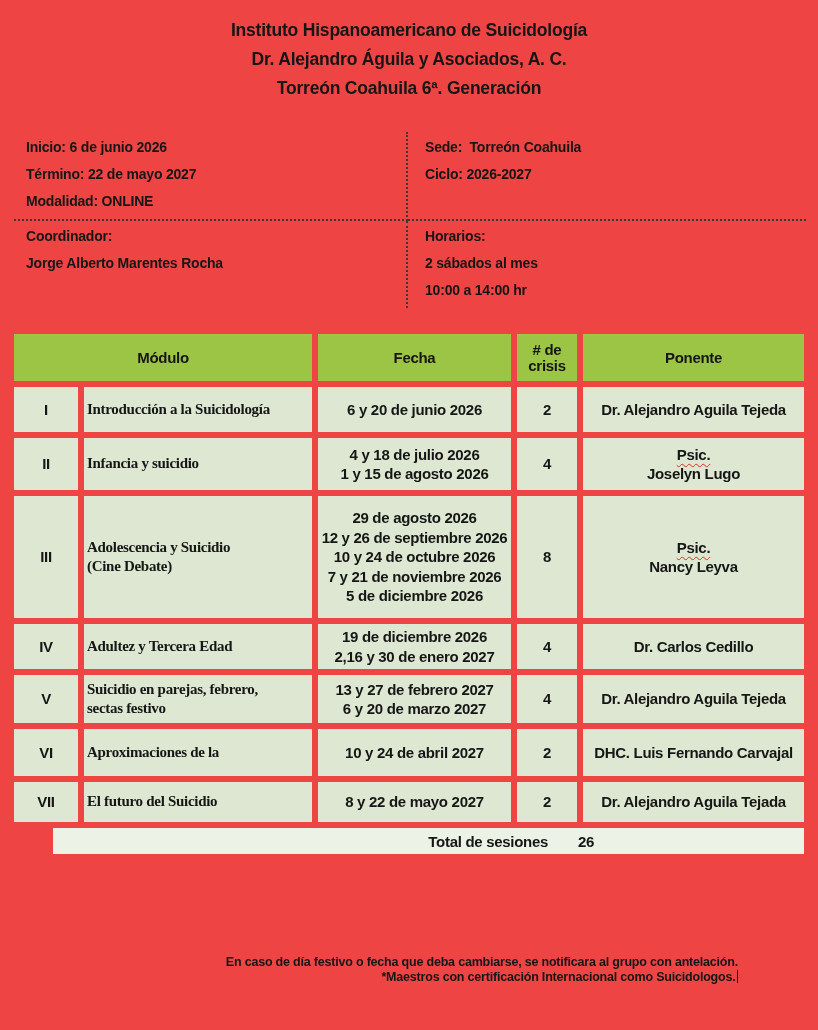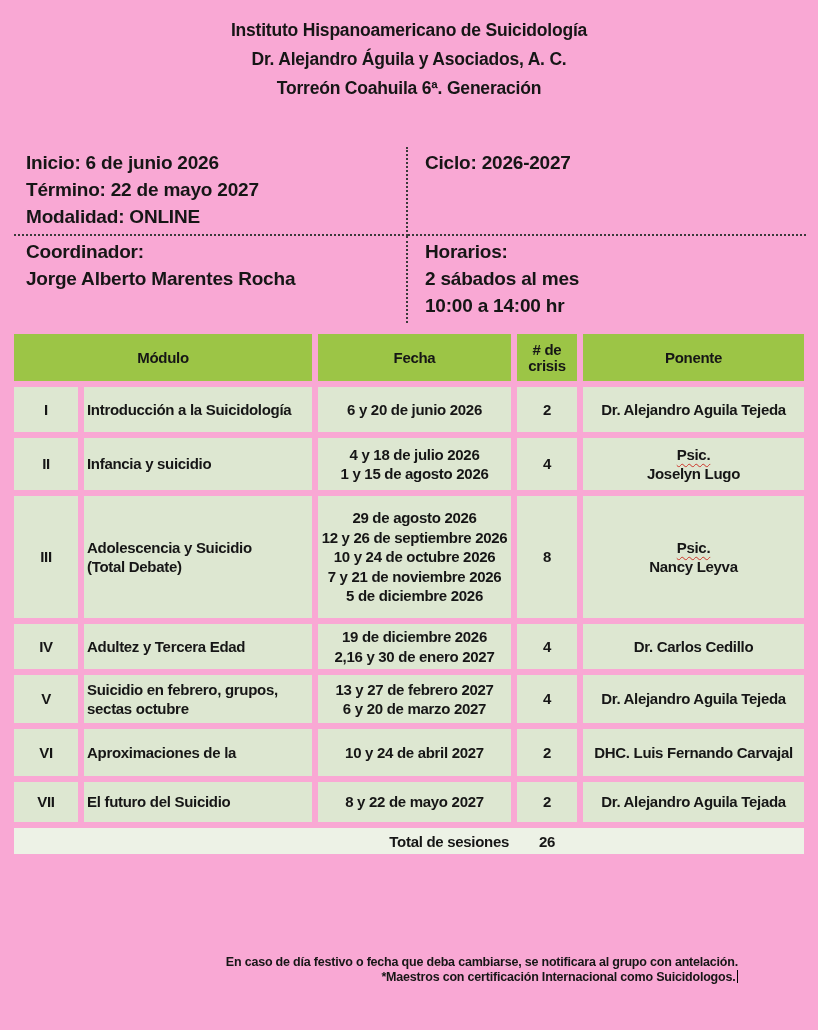--- a/index.html
+++ b/index.html
@@ -1,43 +1,43 @@
 <!DOCTYPE html>
 <html><head>
 <meta charset="utf-8">
 <style>
   html,body{margin:0;padding:0;background:#fff;}
   .page{
-    position:relative;width:818px;height:1030px;background:#f9a8d4;overflow:hidden;
+    position:relative;width:818px;height:1030px;background:#ef4444;overflow:hidden;
     font-family:"Liberation Sans","DejaVu Sans",sans-serif;font-weight:bold;color:#161616;
   }
   
   .title-block{position:absolute;top:16px;left:0;width:100%;text-align:center;
     font-size:17.5px;line-height:29px;letter-spacing:-0.2px;}
   
-  .info-box{position:absolute;top:147px;left:14px;width:792px;display:grid;
-    grid-template-columns:394px 398px;font-size:19px;line-height:27px;letter-spacing:-0.2px;}
+  .info-box{position:absolute;top:132px;left:14px;width:792px;display:grid;
+    grid-template-columns:394px 398px;font-size:14px;line-height:27px;letter-spacing:-0.2px;}
   .info-cell{padding:2px 4px 4px 12px;white-space:pre-wrap;}
   .info-cell.right{padding-left:17px;}
   .info-cell.col-left{border-right:2px dotted #3a3a3a;}
   .info-cell.row-top{border-bottom:2px dotted #3a3a3a;}
   .info-cell.row-top.right{min-height:79px;}
   
   .schedule{position:absolute;top:334px;left:14px;width:704px;display:grid;
     grid-template-columns:64px 228px 193px 60px 221px;
     grid-template-rows:47px 45px 52px 122px 45px 48px 47px 40px 26px;
     gap:6px;font-size:15px;letter-spacing:-0.3px;}
   .hcell{background:#9CC546;display:flex;align-items:center;justify-content:center;
     text-align:center;line-height:16px;}
   .hcell.modulo{grid-column:1 / 3;}
   .cell{background:#DDE7D1;display:flex;flex-direction:column;align-items:center;
     justify-content:center;text-align:center;line-height:19.5px;}
-  .cell.module{align-items:flex-start;text-align:left;padding-left:3px;box-sizing:border-box;}
+  .cell.module{align-items:flex-start;text-align:left;padding-left:3px;box-sizing:border-box;font-family:Liberation Serif, serif;}
   .total-cell{grid-column:1 / -1;background:#EDF2E6;display:grid;
-    grid-template-columns:64px 228px 193px 60px 221px;gap:6px;align-items:center;}
+    grid-template-columns:64px 228px 193px 60px 221px;gap:6px;align-items:center;margin-left:39px;}
   .total-label{grid-column:3;text-align:right;padding-right:2px;}
   .total-value{grid-column:4;text-align:center;}
   .squiggle{text-decoration:underline;text-decoration-style:wavy;text-decoration-color:#CC3328;
     text-decoration-thickness:1px;text-underline-offset:3px;}
   
   .footer{position:absolute;top:955px;right:80px;text-align:right;
     font-size:12.5px;line-height:15px;letter-spacing:-0.2px;}
   .caret{display:inline-block;width:1.5px;height:13px;background:#000;margin-left:1px;vertical-align:-2px;}
 </style>
 </head>
@@ -46,21 +46,21 @@
 <div class="page">
 
   <div class="title-block">
       <div>Instituto Hispanoamericano de Suicidología</div>
       <div>Dr. Alejandro Águila y Asociados, A. C.</div>
       <div>Torreón Coahuila 6ª. Generación</div>
     </div>
 
   <div class="info-box">
     <div class="info-cell col-left row-top"><div>Inicio: 6 de junio 2026</div><div>Término: 22 de mayo 2027</div><div>Modalidad: ONLINE</div></div>
-    <div class="info-cell right row-top"><div>Ciclo: 2026-2027</div></div>
+    <div class="info-cell right row-top"><div>Sede:  Torreón Coahuila</div><div>Ciclo: 2026-2027</div></div>
     <div class="info-cell col-left"><div>Coordinador:</div><div>Jorge Alberto Marentes Rocha</div></div>
     <div class="info-cell right"><div>Horarios:</div><div>2 sábados al mes</div><div>10:00 a 14:00 hr</div></div>
   </div>
 
   <div class="schedule">
     <div class="hcell modulo">Módulo</div>
     <div class="hcell">Fecha</div>
     <div class="hcell"># de crisis</div>
     <div class="hcell">Ponente</div>
 
@@ -79,21 +79,21 @@
       </div>
       <div class="cell">
         <div>4 y 18 de julio 2026</div>
         <div>1 y 15 de agosto 2026</div>
       </div>
       <div class="cell">4</div>
       <div class="cell"><span class="squiggle">Psic.</span> Joselyn Lugo</div>
       <div class="cell">III</div>
       <div class="cell module">
         <div>Adolescencia y Suicidio</div>
-        <div>(Total Debate)</div>
+        <div>(Cine Debate)</div>
       </div>
       <div class="cell">
         <div>29 de agosto 2026</div>
         <div>12 y 26 de septiembre 2026</div>
         <div>10 y 24 de octubre 2026</div>
         <div>7 y 21 de noviembre 2026</div>
         <div>5 de diciembre 2026</div>
       </div>
       <div class="cell">8</div>
       <div class="cell"><span class="squiggle">Psic.</span> Nancy Leyva</div>
@@ -102,22 +102,22 @@
         <div>Adultez y Tercera Edad</div>
       </div>
       <div class="cell">
         <div>19 de diciembre 2026</div>
         <div>2,16 y 30 de enero 2027</div>
       </div>
       <div class="cell">4</div>
       <div class="cell">Dr. Carlos Cedillo</div>
       <div class="cell">V</div>
       <div class="cell module">
-        <div>Suicidio en febrero, grupos,</div>
-        <div>sectas octubre</div>
+        <div>Suicidio en parejas, febrero,</div>
+        <div>sectas festivo</div>
       </div>
       <div class="cell">
         <div>13 y 27 de febrero 2027</div>
         <div>6 y 20 de marzo 2027</div>
       </div>
       <div class="cell">4</div>
       <div class="cell">Dr. Alejandro Aguila Tejeda</div>
       <div class="cell">VI</div>
       <div class="cell module">
         <div>Aproximaciones de la</div>

